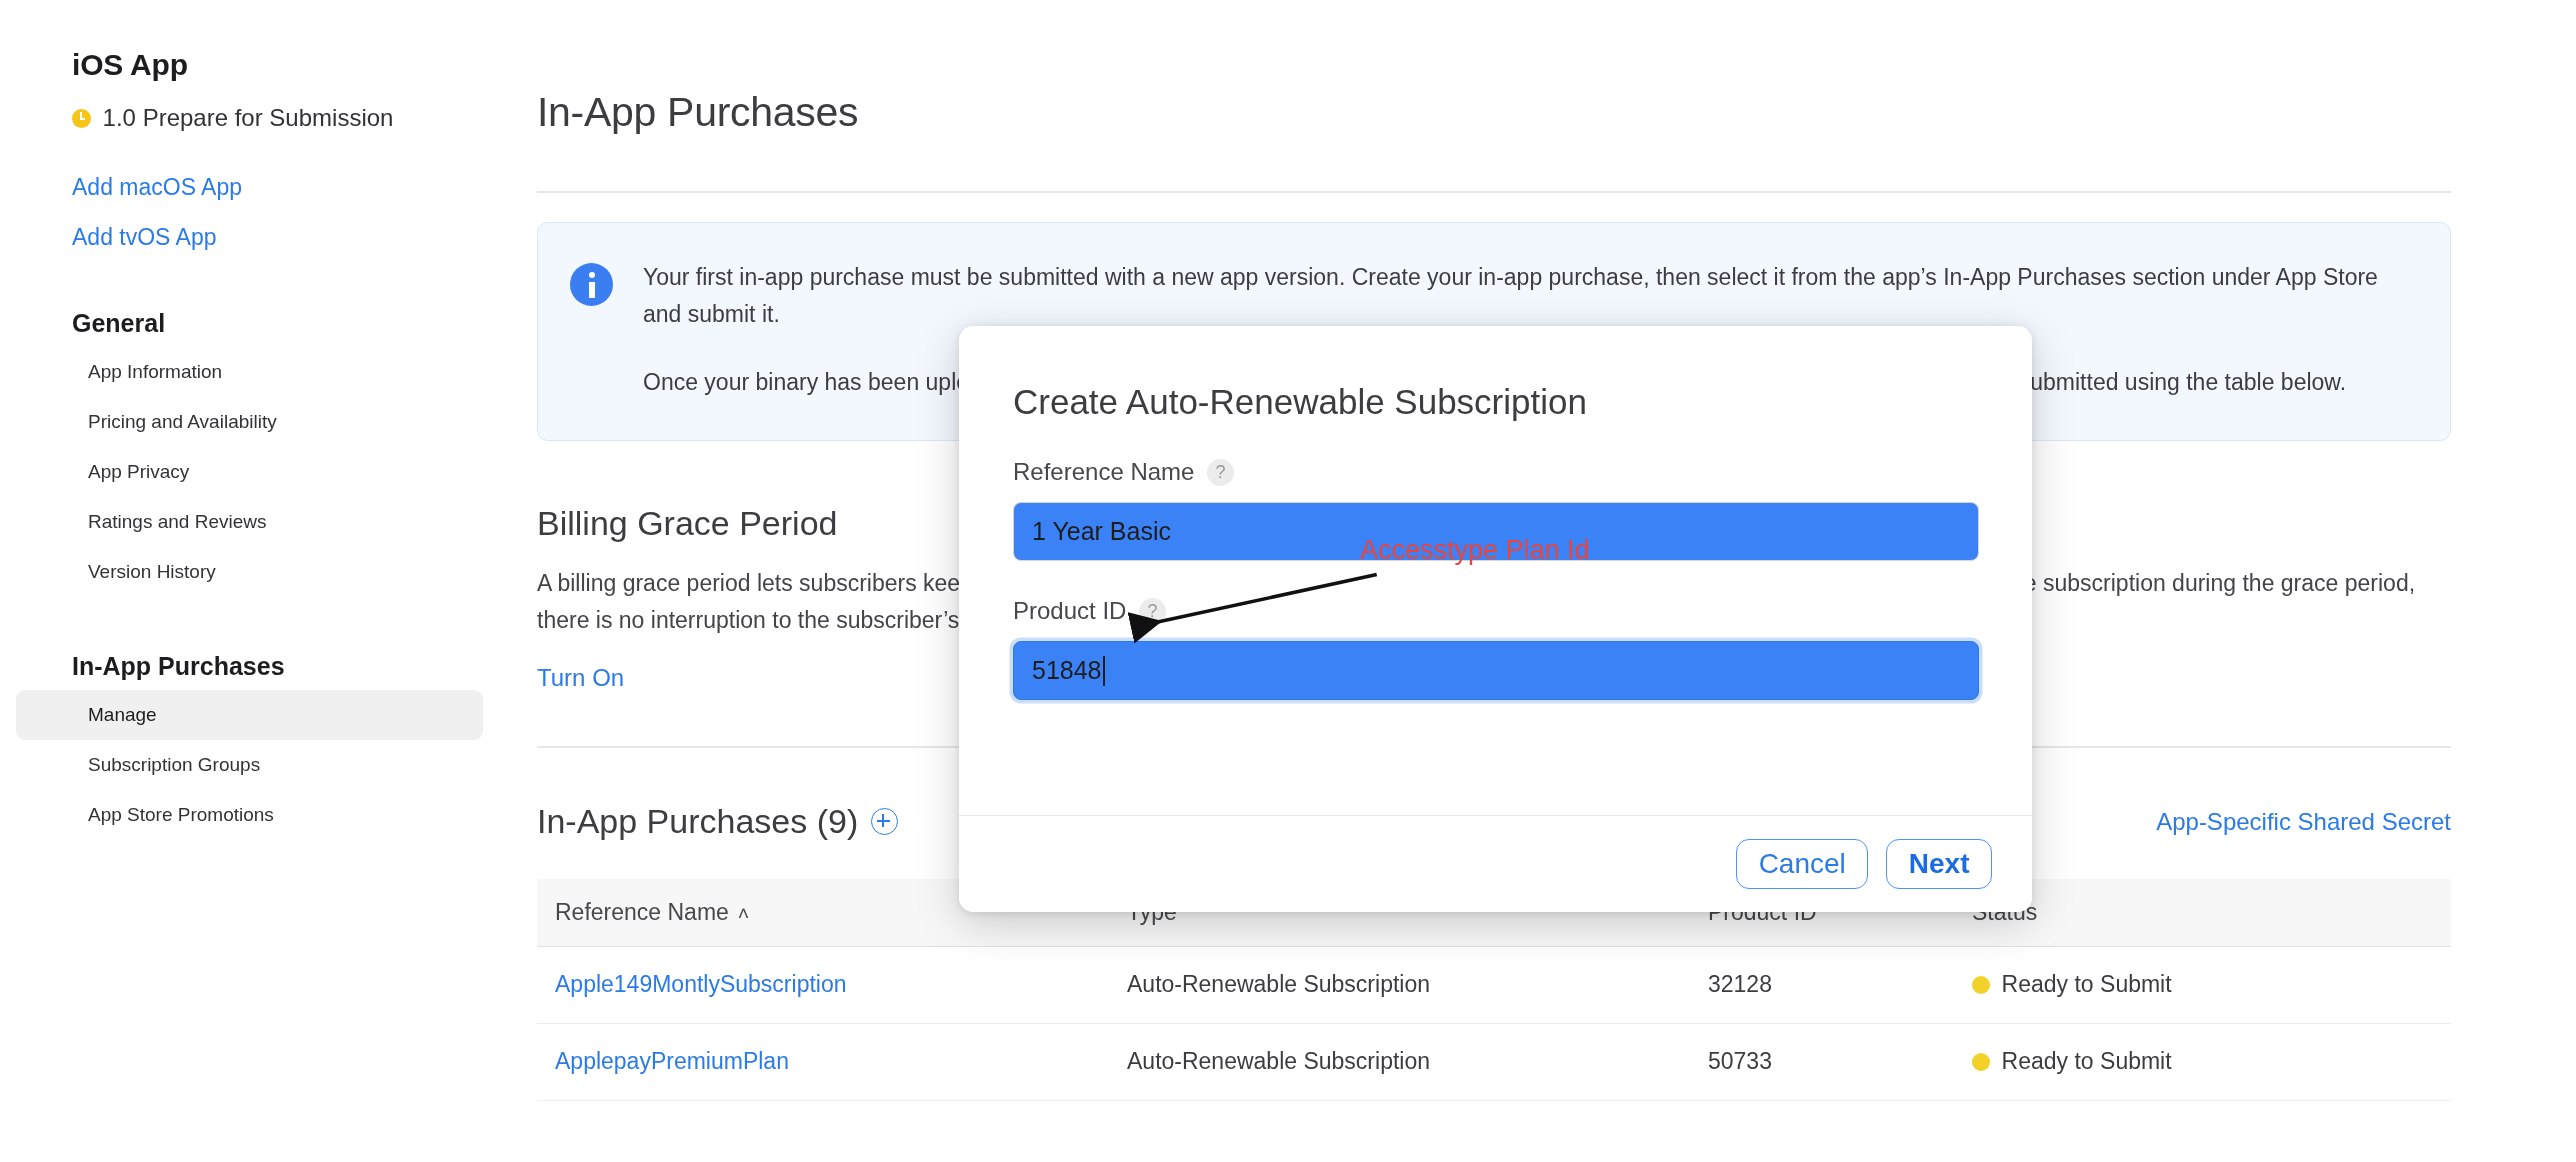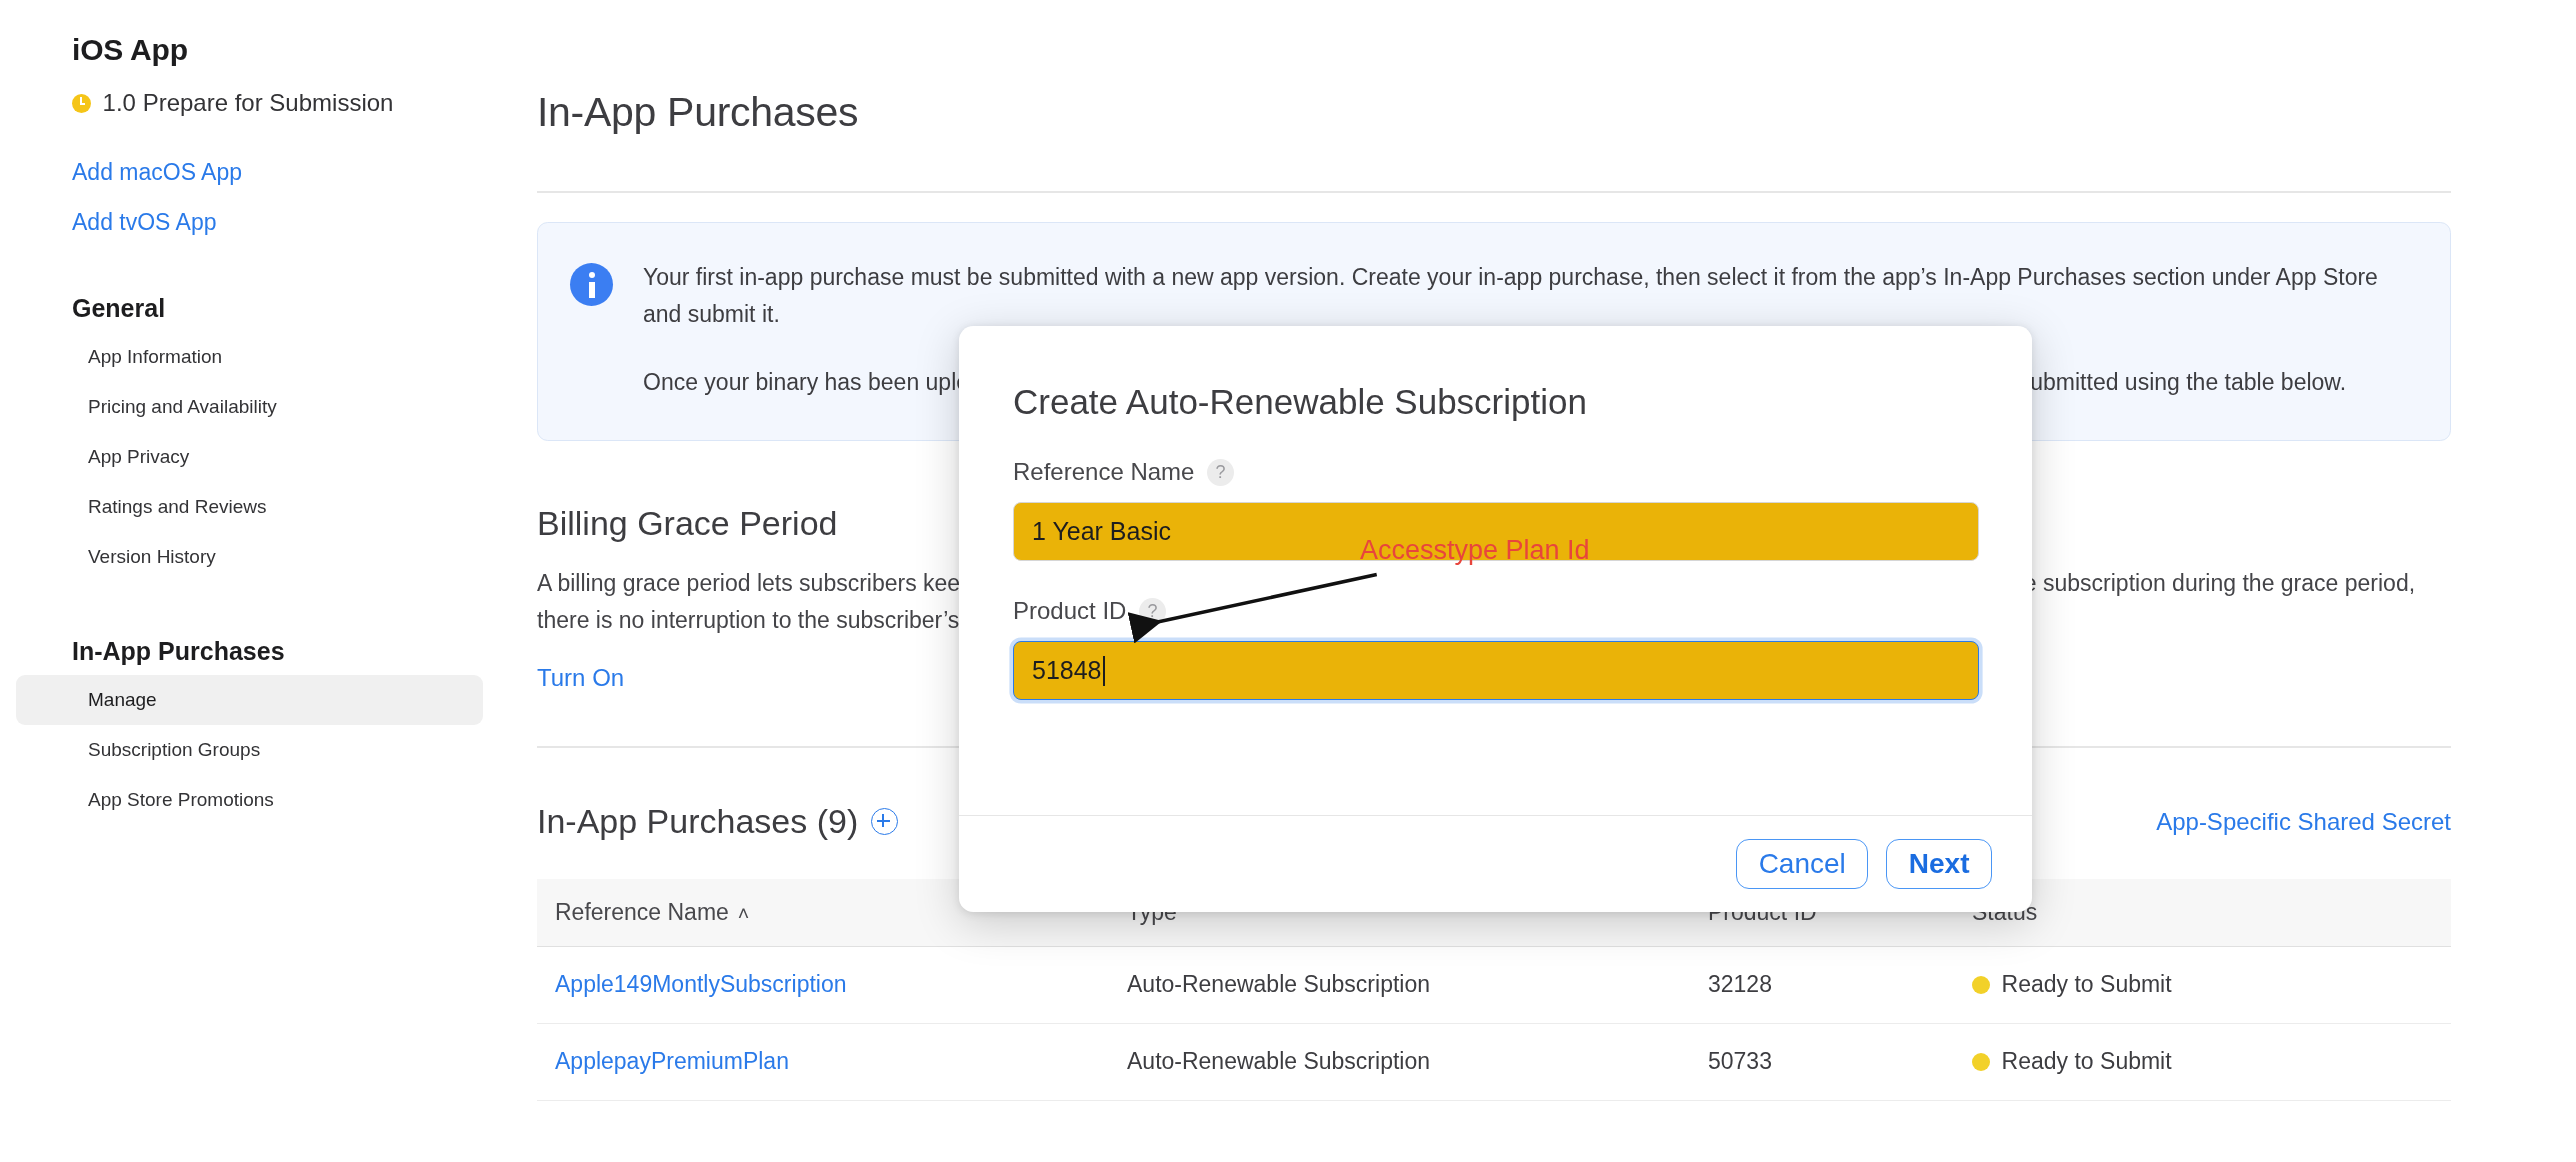--- a/index.html
+++ b/index.html
@@ -17,21 +17,21 @@
     background: #ffffff;
   }
 
   
   #sidebar {
     position: absolute;
     left: 0; top: 0;
     width: 537px;
     height: 891px;
     background: #ffffff;
-    padding-top: 33px;
+    padding-top: 48px;
   }
   .app-title {
     font-size: 30px;
     font-weight: bold;
     color: #1d1d1f;
     padding-left: 72px;
     letter-spacing: -0.2px;
   }
   .app-version-row {
     display: flex;
@@ -344,21 +344,21 @@
     margin-top: 16px;
     width: 966px;
     height: 59px;
     border: 0.9px solid #d6d6d6;
     border-radius: 8px;
     font-size: 25px;
     color: #1d1d1f;
     padding: 0 18px;
     display: flex;
     align-items: center;
-    background: #eab308;
+    background: #3b82f6;
     font-family: "Liberation Sans", sans-serif;
   }
   .text-input.focused {
     border: 1.8px solid #2a7ae9;
     box-shadow: 0 0 0 3.6px rgba(42,122,233,0.25);
   }
   .caret-bar {
     display: inline-block;
     width: 1.8px;
     height: 30px;

